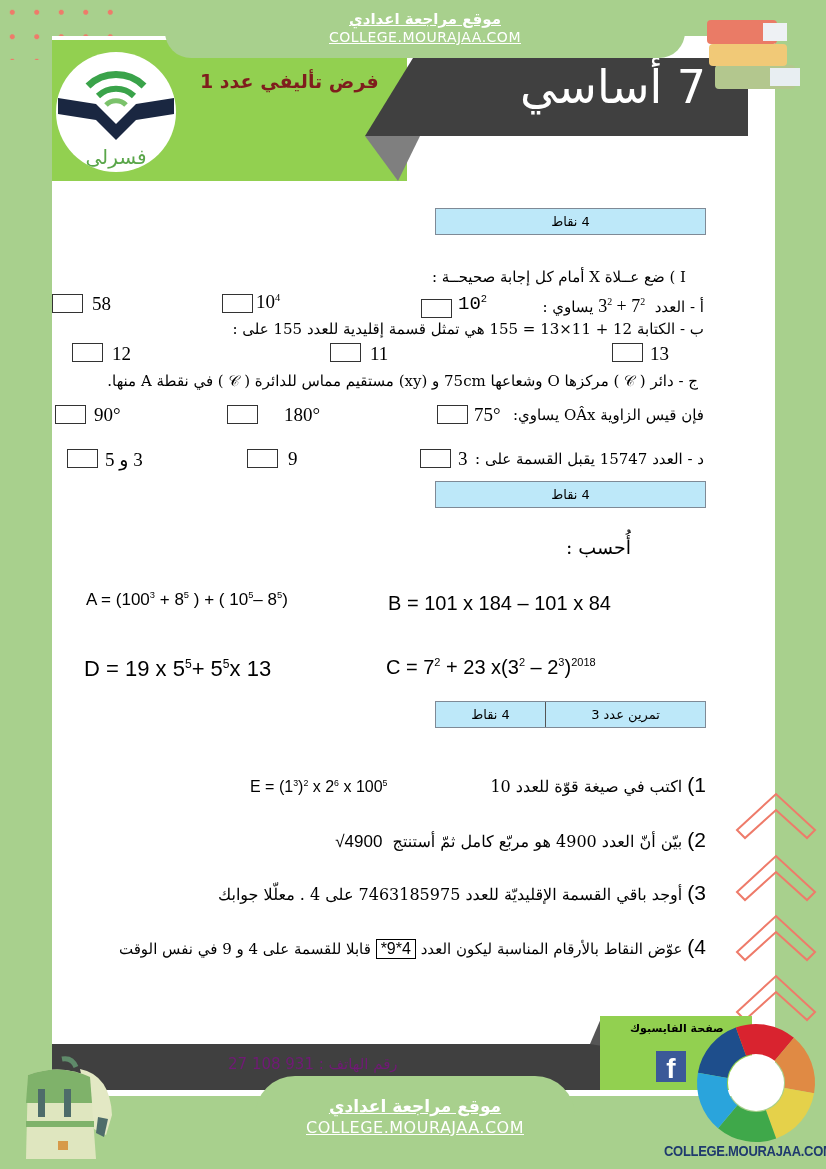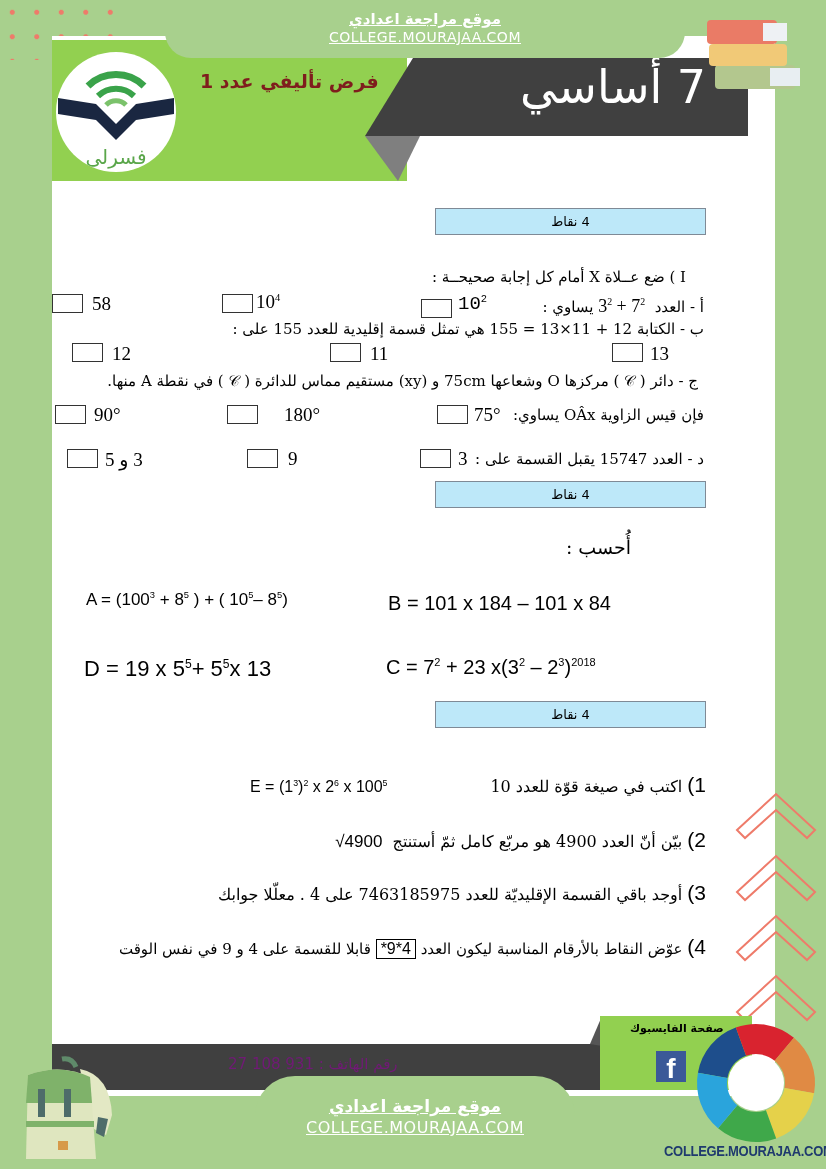--- a/index.html
+++ b/index.html
@@ -146,20 +146,21 @@
   <div class="cell c2">4 نقاط</div>
 </div>
 <div class="txt" style="right:195px; top:536px; font-size:19px;">أُحسب  :</div>
 
 <div class="math" style="left:86px; top:590px; font-size:17px;"><span>A = </span><span>(100</span><sup>3</sup><span> +  8</span><sup>5</sup><span> ) + ( 10</span><sup>5</sup><span>–  8</span><sup>5</sup><span>)</span></div>
 <div class="math" style="left:388px; top:592px; font-size:20px;">B = 101 x 184 – 101 x 84</div>
 <div class="math" style="left:84px; top:656px; font-size:22px;"><span>D = 19 x 5</span><sup>5</sup><span>+ 5</span><sup>5</sup><span>x 13</span></div>
 <div class="math" style="left:386px; top:656px; font-size:20px;"><span>C = 7</span><sup>2</sup><span> + 23 x(3</span><sup>2</sup><span> – 2</span><sup>3</sup><span>)</span><sup>2018</sup></div>
 
 <div class="ex-head" style="top:701px;">
+  <div class="cell c1">تمرين عدد 3</div>
   <div class="cell c2">4 نقاط</div>
 </div>
 
 <div class="q" style="top:773px; right:120px;"><span class="qnum">1)</span> <span>اكتب في صيغة قوّة للعدد 10</span></div>
 <div class="math" style="left:250px; top:778px; font-size:16px;"><span>E = (1</span><sup>3</sup><span>)</span><sup>2</sup><span> x 2</span><sup>6</sup><span> x 100</span><sup>5</sup></div>
 
 <div class="q" style="top:828px;"><span class="qnum">2)</span> <span>بيّن أنّ العدد 4900 هو مربّع كامل ثمّ أستنتج</span>&nbsp;&nbsp;<span class="ltr" style="display:inline-block; font-family:'Liberation Sans',sans-serif; font-size:17px;margin-left:25px;">√4900</span></div>
 
 <div class="q" style="top:881px;"><span class="qnum">3)</span> <span>أوجد باقي القسمة الإقليديّة للعدد 7463185975 على 4 .  معلّلا جوابك</span></div>
 

